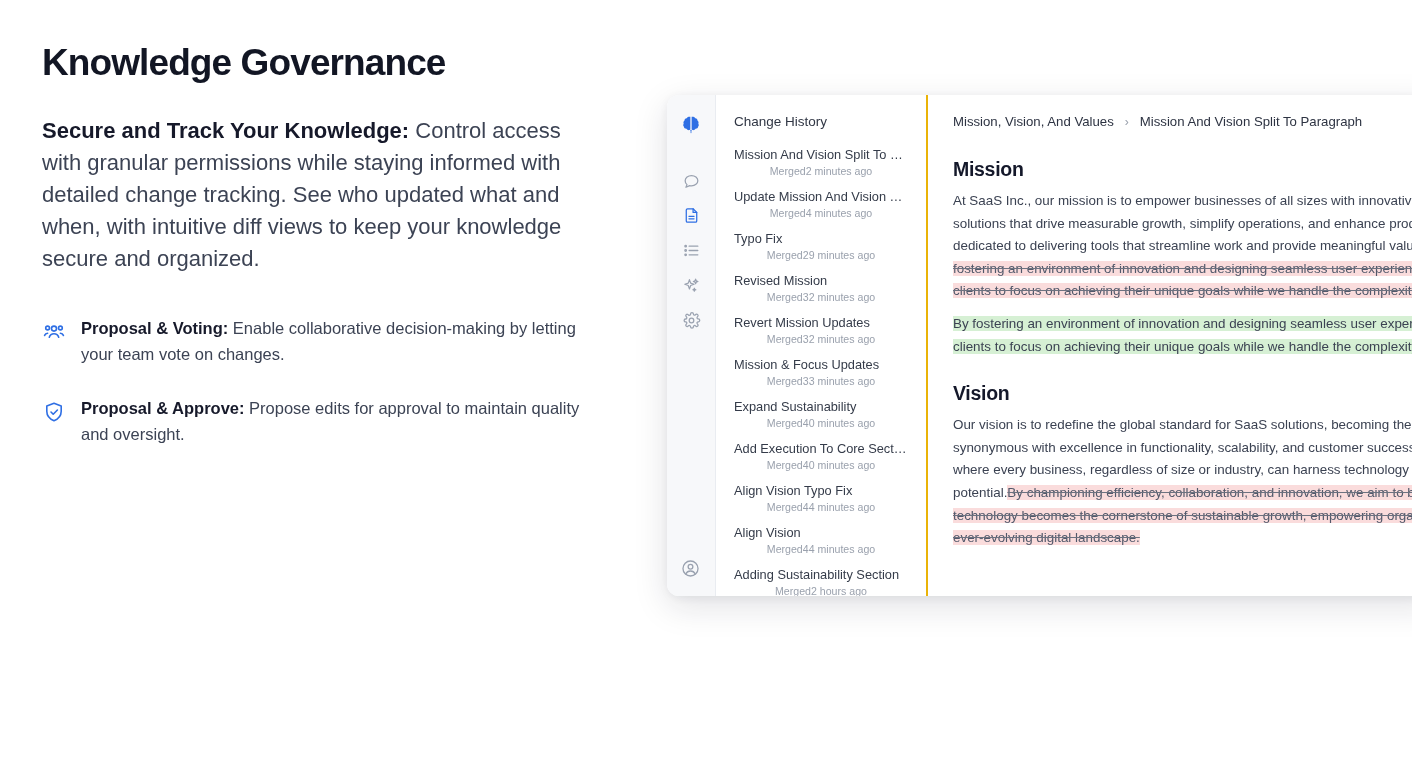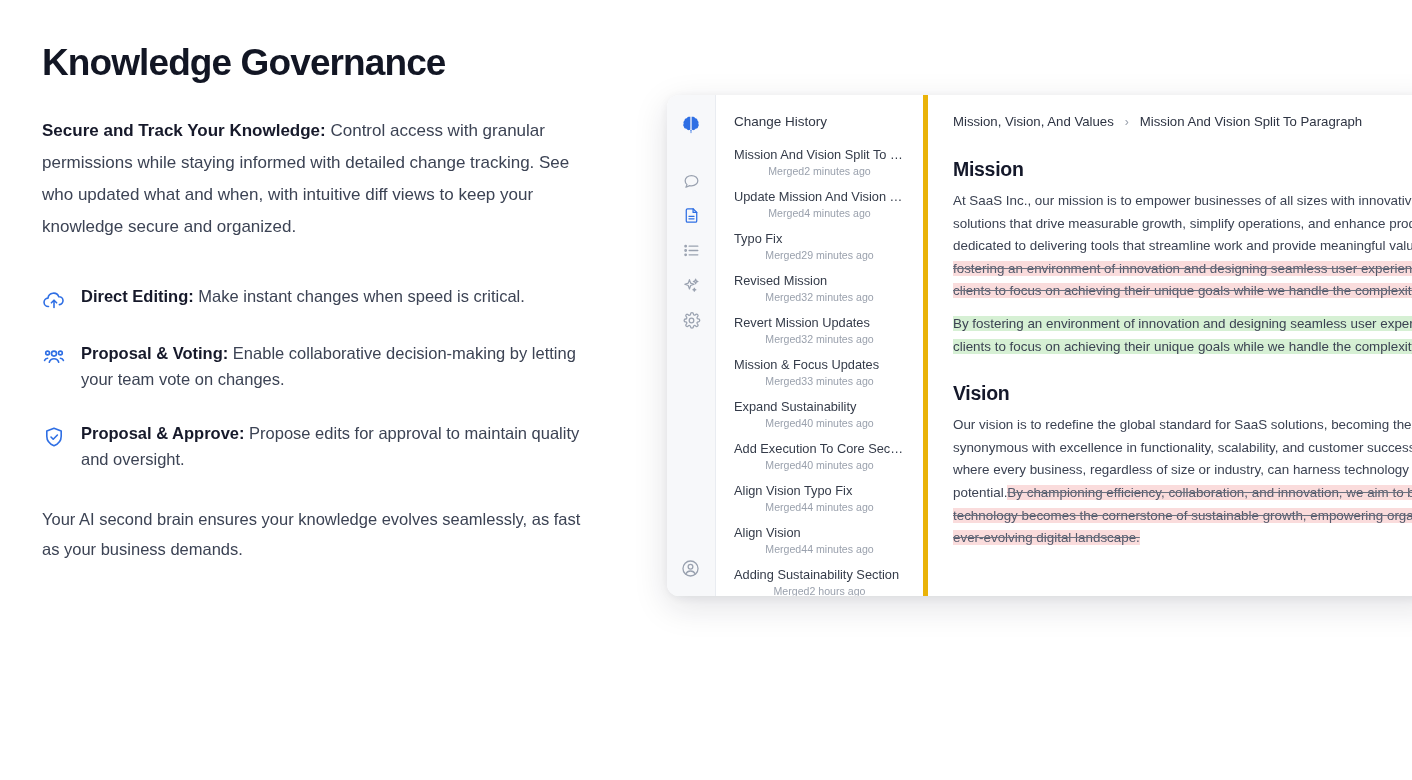--- a/index.html
+++ b/index.html
@@ -13,21 +13,21 @@
 
   
   .left-col {
     position: absolute; left: 42px; top: 42px; width: 545px;
   }
   .page-title {
     font-size: 37px; font-weight: 700; color: #121624;
     letter-spacing: -0.9px; line-height: 1.15; margin-bottom: 30px;
   }
   .body-para {
-    font-size: 17px; line-height: 32px; color: #3c4354;
+    font-size: 22px; line-height: 32px; color: #3c4354;
     margin-bottom: 26px;
   }
   .body-para b { color: #16192a; font-weight: 700; }
   .para-gap { margin-bottom: 40px; }
 
   .feature-list { margin-top: 18px; }
   .feature-row {
     display: flex; align-items: flex-start; gap: 15px; margin-bottom: 28px;
   }
   .feature-icon { flex: 0 0 24px; width: 24px; height: 24px; margin-top: 5px; }
@@ -64,21 +64,21 @@
     color: #9aa2b0; cursor: pointer;
   }
   .rail-ico.active { color: #2f6fe4; }
   .rail-avatar {
     position: absolute; bottom: 16px; width: 22px; height: 22px; color: #9aa2b0;
   }
 
   
   .history {
     width: 212px; flex: 0 0 212px; background: #fff;
-    border-right: 5px solid #eab308; padding: 19px 0 0 0;
+    border-right: 2px solid #eab308; padding: 19px 0 0 0;
   }
   .history-title {
     font-size: 13.5px; color: #303644; font-weight: 400;
     padding: 0 18px; margin-bottom: 17px;
   }
   .hist-item { padding: 0 18px 0 18px; margin-bottom: 9px; cursor: pointer; }
   .hist-name {
     font-size: 12.8px; color: #343b49; line-height: 17px;
     white-space: nowrap; overflow: hidden; text-overflow: ellipsis;
   }
@@ -124,30 +124,20 @@
 <div class="page">
 
   <div class="left-col">
     <h1 class="page-title">Knowledge Governance</h1>
 
     <p class="body-para para-gap"><b>Secure and Track Your Knowledge:</b><span> Control access with granular permissions while staying informed with detailed change tracking. See who updated what and when, with intuitive diff views to keep your knowledge secure and organized.</span></p>
 
 
     <div class="feature-list">
 
-      <div class="feature-row">
-        <span class="feature-icon">
-          <svg viewBox="0 0 24 24" width="24" height="24" fill="none" stroke="#2f6fe4" stroke-width="1.6" stroke-linecap="round" stroke-linejoin="round">
-            <path d="M6.5 18.5A4.2 4.2 0 0 1 6 10.1a5.6 5.6 0 0 1 10.8-1.3 3.9 3.9 0 0 1 .6 7.8"></path>
-            <path d="M12 19.5v-7"></path>
-              <path d="M9.4 14.8 12 12.2l2.6 2.6"></path>
-          </svg>
-        </span>
-        <span class="feature-text"><b>Direct Editing:</b><span> Make instant changes when speed is critical.</span></span>
-      </div>
 
       <div class="feature-row">
         <span class="feature-icon">
           <svg viewBox="0 0 24 24" width="24" height="24" fill="none" stroke="#2f6fe4" stroke-width="1.6" stroke-linecap="round" stroke-linejoin="round">
             <circle cx="12" cy="8.6" r="2.5"></circle>
               <circle cx="5.6" cy="8" r="1.9"></circle>
               <circle cx="18.4" cy="8" r="1.9"></circle>
             <path d="M7.3 17.2a4.9 4.9 0 0 1 9.4 0"></path>
             <path d="M2.6 15.4a3.6 3.6 0 0 1 3-2.2"></path>
               <path d="M21.4 15.4a3.6 3.6 0 0 0-3-2.2"></path>
@@ -161,21 +151,20 @@
           <svg viewBox="0 0 24 24" width="24" height="24" fill="none" stroke="#2f6fe4" stroke-width="1.6" stroke-linecap="round" stroke-linejoin="round">
             <path d="M12 3.2 4.8 6.1v5.2c0 4.4 3 7.8 7.2 9.5 4.2-1.7 7.2-5.1 7.2-9.5V6.1Z"></path>
             <path d="m9 12 2.2 2.2L15.4 10"></path>
           </svg>
         </span>
         <span class="feature-text"><b>Proposal &amp; Approve:</b><span> Propose edits for approval to maintain quality and oversight.</span></span>
       </div>
 
     </div>
 
-    <p class="closing-para">Your AI second brain ensures your knowledge evolves seamlessly, as fast as your business demands.</p>
   </div>
 
   <div class="app-window">
 
     <div class="rail">
       <span class="rail-logo">
         <svg viewBox="0 0 24 24" width="22" height="22" fill="#2f6fe4">
           <path d="M11.3 3.1c-1.5-.6-3.3 0-4 1.4-1.5.1-2.6 1.4-2.5 2.9-1 .7-1.3 2-.8 3.1-.7.9-.6 2.2.2 3 .1 1.5 1.4 2.6 2.9 2.5.5 1.2 1.9 1.9 3.2 1.5.4-.1.7-.3 1-.6V3.4a2 2 0 0 0-.0-.3Z"></path>
           <path d="M12.7 3.1c1.5-.6 3.3 0 4 1.4 1.5.1 2.6 1.4 2.5 2.9 1 .7 1.3 2 .8 3.1.7.9.6 2.2-.2 3-.1 1.5-1.4 2.6-2.9 2.5-.5 1.2-1.9 1.9-3.2 1.5-.4-.1-.7-.3-1-.6V3.4a2 2 0 0 1 .0-.3Z"></path>
           <rect x="11.55" y="17.3" width="0.9" height="3.6" rx="0.4"></rect>

